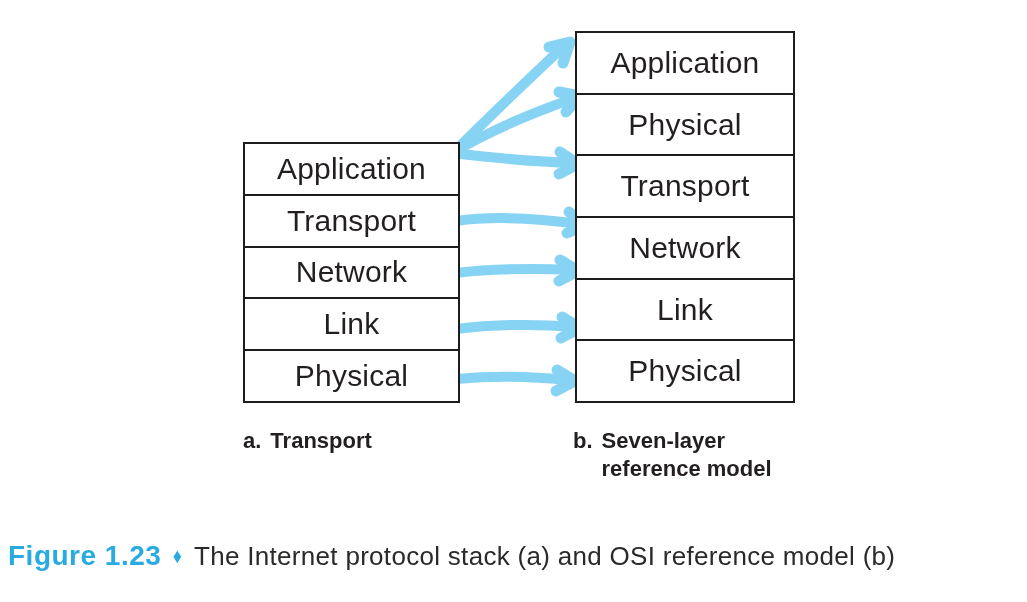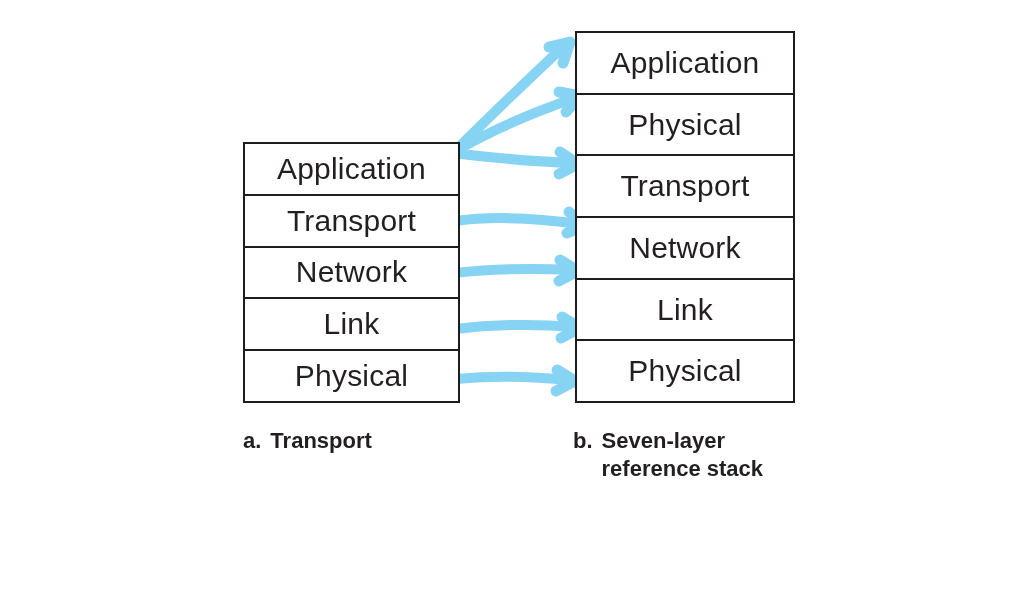--- a/index.html
+++ b/index.html
@@ -156,18 +156,23 @@
     <span class="cap-label">a.</span>
     <span class="cap-lines">
       <div>Transport</div>
     </span>
   </div>
 
   <div class="sub-caption caption-b">
     <span class="cap-label">b.</span>
     <span class="cap-lines">
       <div>Seven-layer</div>
-      <div>reference stack</div>
+      <div>reference model</div>
     </span>
   </div>
 
+  <div class="fig-caption">
+    <span class="fig-label">Figure 1.23</span>
+    <span class="fig-diamond">♦</span>
+    <span class="fig-text">The Internet protocol stack (a) and OSI reference model (b)</span>
+  </div>
 
 </div>
 
 </body></html>

